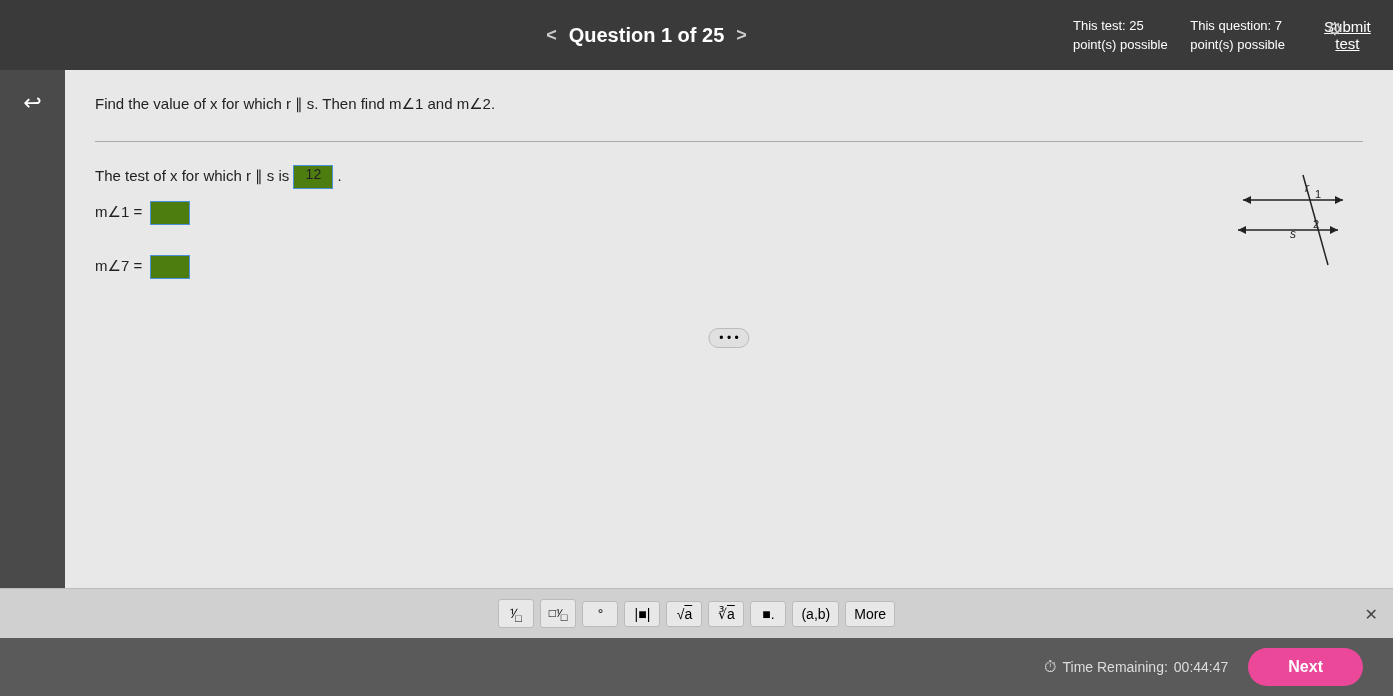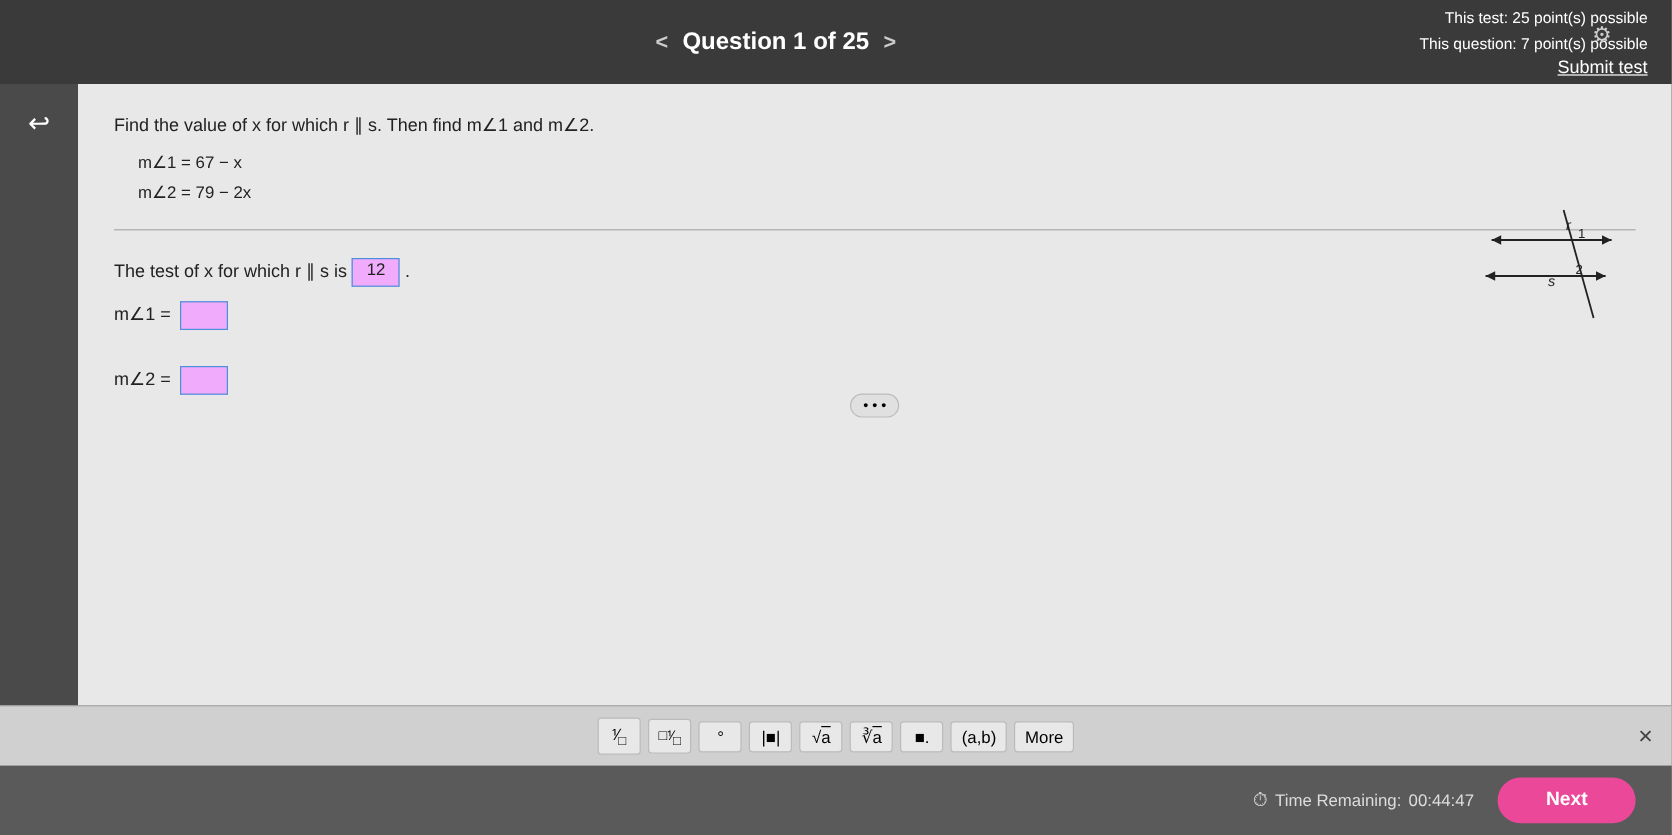--- a/index.html
+++ b/index.html
@@ -43,22 +43,22 @@
       font-size: 20px;
       font-weight: bold;
     }
     .nav-arrow {
       font-size: 18px;
       cursor: pointer;
       color: #ccc;
     }
     .top-bar-right {
       display: flex;
-      flex-direction: column;
-      align-items: flex-end;
+      flex-direction: row;
+      align-items: center;
       gap: 2px;
       width: 300px;
     }
     .test-info {
       font-size: 13px;
       line-height: 1.5;
     }
     .submit-btn-top {
       background: none;
       border: none;
@@ -147,21 +147,21 @@
     .answer-line {
       font-size: 15px;
       color: #222;
       margin-bottom: 12px;
     }
     .answer-input-box {
       display: inline-block;
       width: 40px;
       height: 24px;
       border: 1.5px solid #4a90d9;
-      background: #f0abfc;
+      background: #4d7c0f;
       vertical-align: middle;
       text-align: center;
       font-size: 14px;
     }
     .answer-input-field {
       width: 38px;
       height: 22px;
       border: none;
       outline: none;
       text-align: center;
@@ -289,24 +289,20 @@
         <text x="82" y="28" font-size="11" fill="#222">1</text>
 
         <text x="57" y="68" font-size="12" fill="#222" font-style="italic">s</text>
 
         <text x="80" y="58" font-size="11" fill="#222">2</text>
       </svg>
     </div>
 
     <p class="question-text">Find the value of x for which r ∥ s. Then find m∠1 and m∠2.</p>
 
-    <div class="angle-formula">
-      <div>m∠1 = 67 − x</div>
-      <div>m∠2 = 79 − 2x</div>
-    </div>
 
     <hr class="divider">
 
     <span class="more-info-btn">• • •</span>
 
     <div class="answer-section">
       <p class="answer-line">
         <span>The test of x for which r ∥ s is</span>
         <span class="answer-input-box">
           <span style="font-size:14px;">12</span>
@@ -315,21 +311,21 @@
       </p>
 
       <p class="answer-line" style="margin-bottom:30px;">
         <span>m∠1 =</span>
         <span class="answer-input-box" style="margin-left:4px;">
           <input class="answer-input-field" type="text" value="" style="">
         </span>
       </p>
 
       <p class="answer-line">
-        <span>m∠2 =</span>
+        <span>m∠7 =</span>
         <span class="answer-input-box" style="margin-left:4px;">
           <input class="answer-input-field" type="text" value="" style="">
         </span>
       </p>
     </div>
 
   </div>
 </div>
 
 <div class="math-toolbar">

